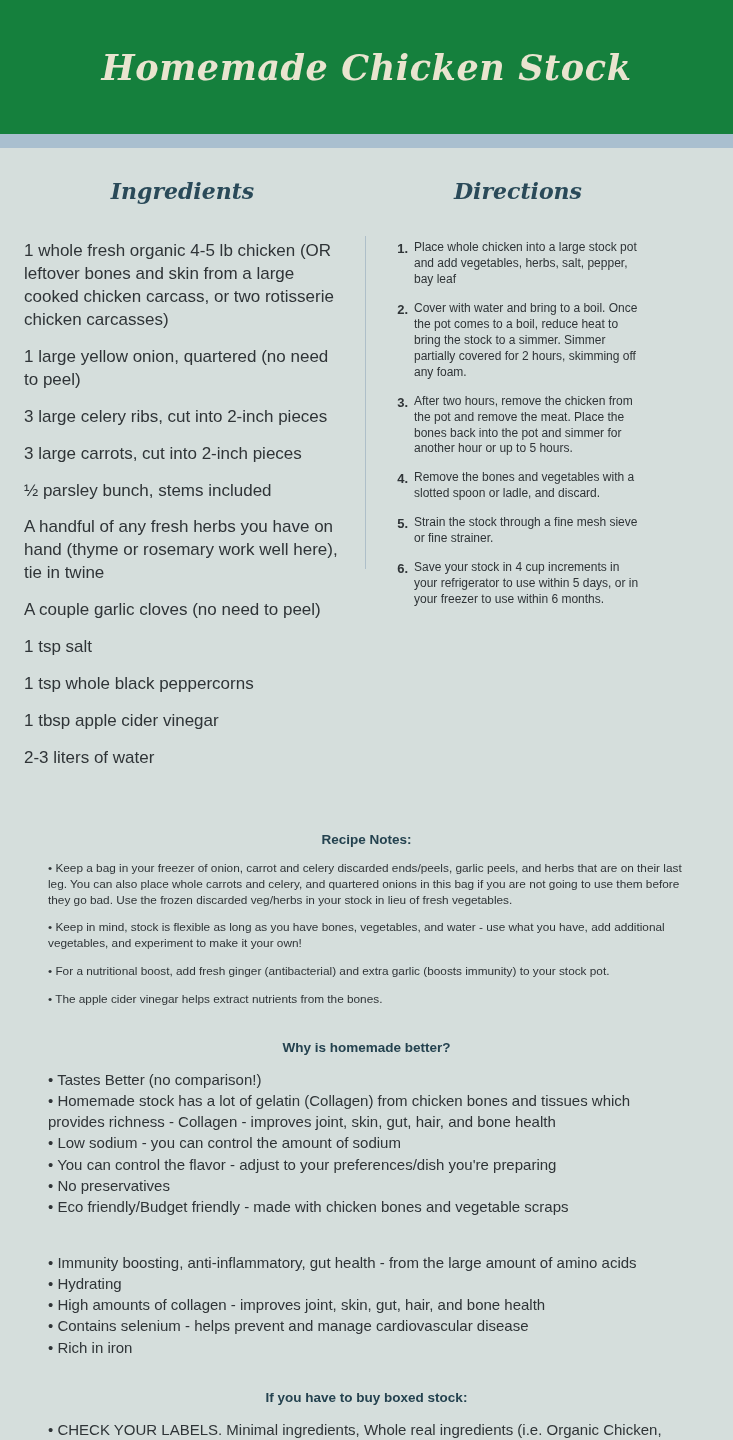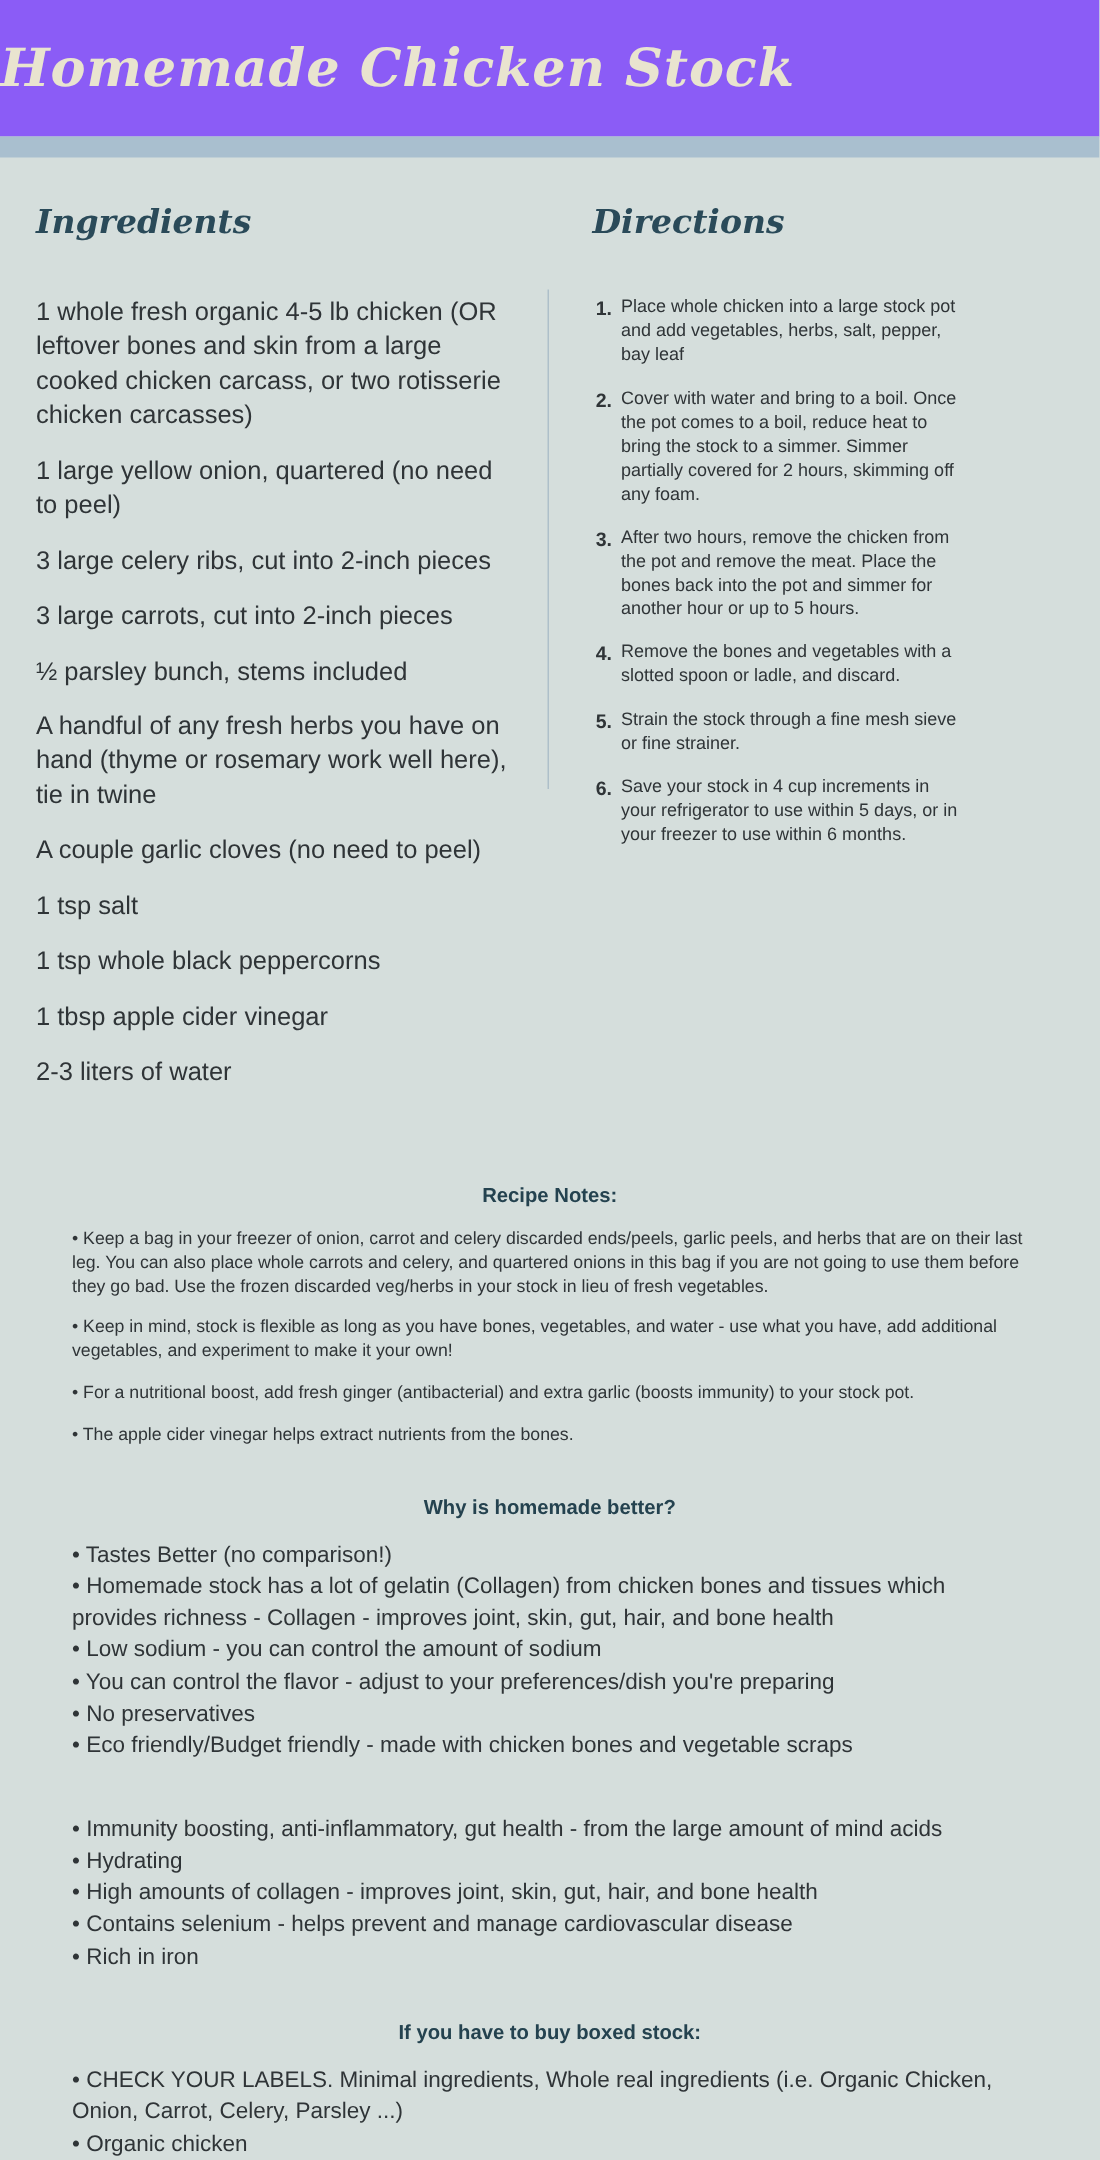--- a/index.html
+++ b/index.html
@@ -9,25 +9,25 @@
     height: 1440px;
     background: #d5dedc;
     font-family: "Liberation Sans", sans-serif;
     color: #2f3437;
     overflow: hidden;
     position: relative;
   }
 
   
   .header-band {
-    height: 91px;
-    background: #8b5cf6;
+    height: 134px;
+    background: #15803d;
     display: flex;
     align-items: center;
-    justify-content: flex-start;
+    justify-content: center;
   }
   .header-title {
     font-family: "DejaVu Serif", serif;
     font-style: italic;
     font-weight: 700;
     font-size: 35px;
     color: #e9e4cf;
     letter-spacing: .6px;
   }
   .header-accent {
@@ -52,20 +52,21 @@
     height: 333px;
     background: #aebfc9;
   }
 
   .script-head {
     font-family: "DejaVu Serif", serif;
     font-style: italic;
     font-weight: 700;
     font-size: 22px;
     color: #2a4a59;
+    text-align: center;
     margin-bottom: 36px;
   }
 
   .ing-item {
     text-align: left;
     font-size: 17px;
     line-height: 1.35;
     margin-bottom: 14px;
     color: #2f3437;
   }
@@ -203,21 +204,21 @@
       <div class="line">• Homemade stock has a lot of gelatin (Collagen) from chicken bones and tissues which provides richness - Collagen - improves joint, skin, gut, hair, and bone health</div>
       <div class="line">• Low sodium - you can control the amount of sodium</div>
       <div class="line">• You can control the flavor - adjust to your preferences/dish you're preparing</div>
       <div class="line">• No preservatives</div>
       <div class="line">• Eco friendly/Budget friendly - made with chicken bones and vegetable scraps</div>
     </div>
 </div>
 
 <div class="section sec-nutri">
   <div id="nutritional-list">
-      <div class="line">• Immunity boosting, anti-inflammatory, gut health - from the large amount of mind acids</div>
+      <div class="line">• Immunity boosting, anti-inflammatory, gut health - from the large amount of amino acids</div>
       <div class="line">• Hydrating</div>
       <div class="line">• High amounts of collagen - improves joint, skin, gut, hair, and bone health</div>
       <div class="line">• Contains selenium - helps prevent and manage cardiovascular disease</div>
       <div class="line">• Rich in iron</div>
     </div>
 </div>
 
 <div class="section sec-boxed">
   <div class="section-title">If you have to buy boxed stock:</div>
   <div id="boxed-stock-list">

